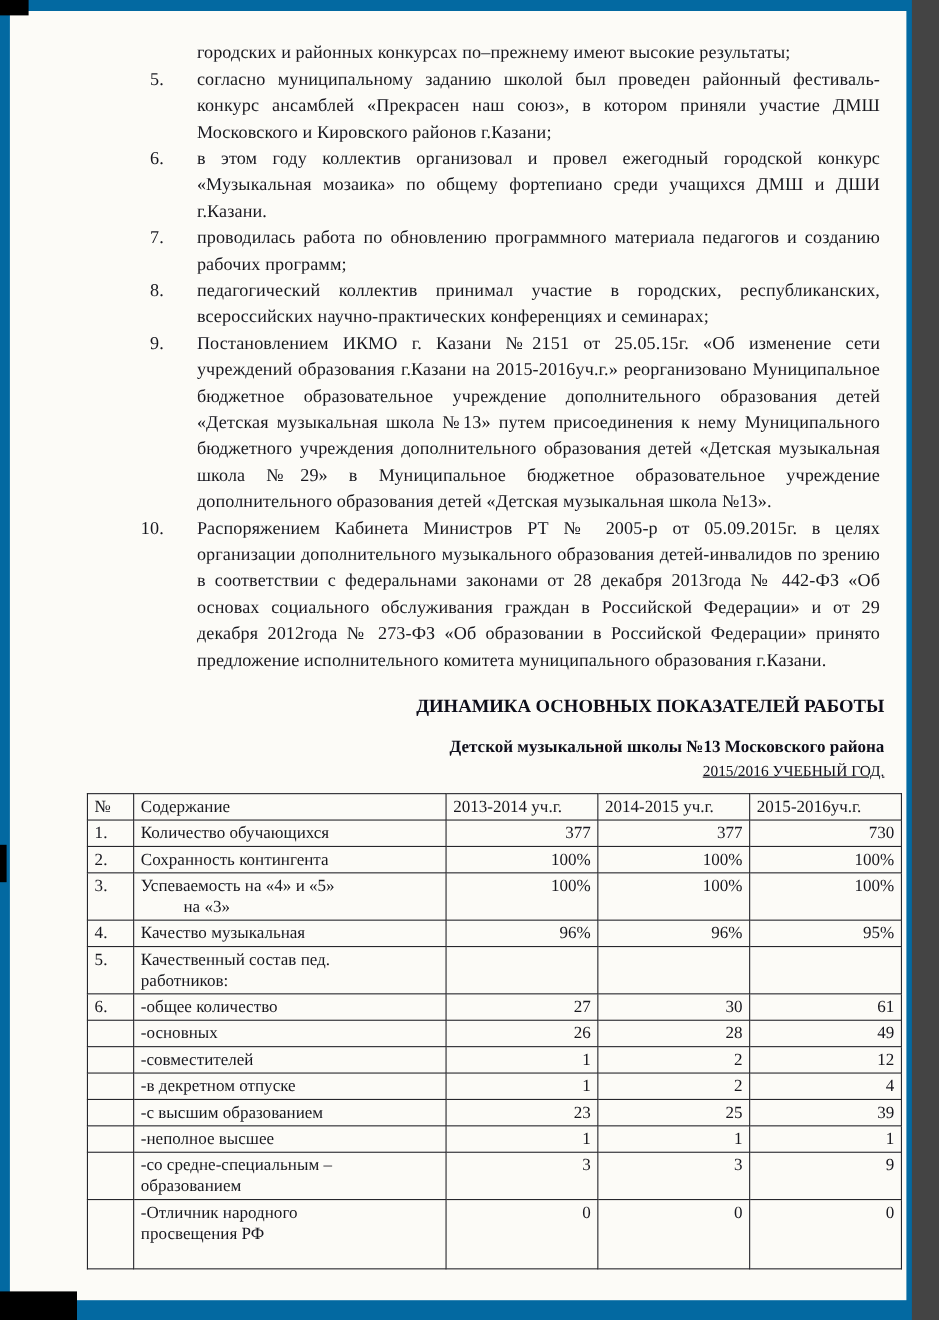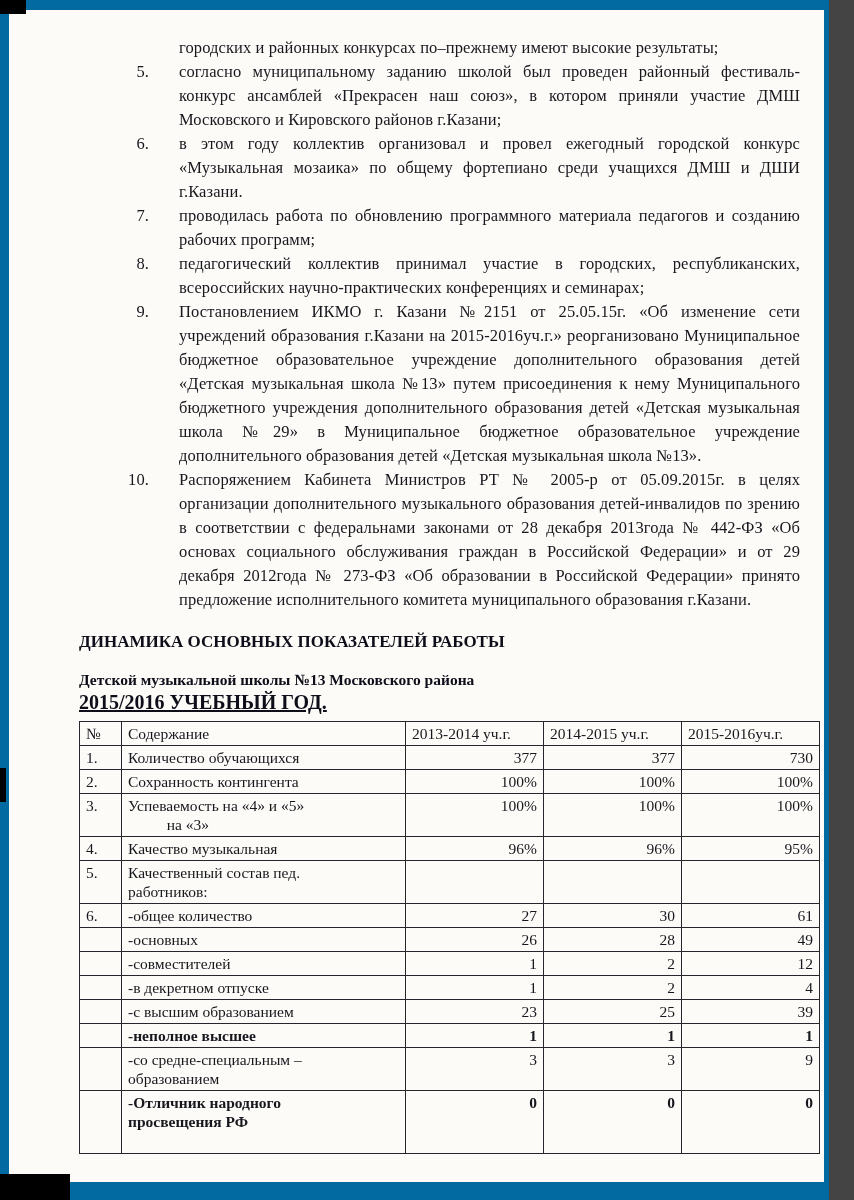--- a/index.html
+++ b/index.html
@@ -26,24 +26,24 @@
   
   .body-text { width:721px; font-size:16.5px; line-height:24px; letter-spacing:0.1px; }
   .pline { display:flex; }
   .pline .num {
     flex:0 0 100px; box-sizing:border-box;
     text-align:right; padding-right:30px;
   }
   .pline .txt { flex:1; text-align:justify; }
 
   
-  .headings { margin-top:18px; text-align:left; color:#0e0e1a; }
+  .headings { margin-top:18px; text-align:right; color:#0e0e1a; }
   .h-line1 { font-size:17px; font-weight:bold; line-height:24px; }
   .h-line2 { font-size:15.5px; font-weight:bold; line-height:22px;margin-top:15px; }
-  .h-line3 { font-size:20px; font-weight:bold; line-height:22px; text-decoration:underline; }
+  .h-line3 { font-size:14px; font-weight:normal; line-height:22px; text-decoration:underline; }
 
   
   table.stats {
     border-collapse:collapse;
     width:740px;
     margin-top:8px;
     font-size:15.5px;
     line-height:19px;
     table-layout:fixed;
   }
@@ -53,21 +53,21 @@
     vertical-align:top;
     font-weight:normal;
     overflow:hidden;
   }
   table.stats th { text-align:left; }
   col.c-num { width:42px; }
   col.c-label { width:284px; }
   col.c-year { width:138px; }
   td.label-cell { white-space:pre-line; }
   td.val { text-align:right; }
-  tr.gap td { padding-top:2px;font-weight:bold; }
+  tr.gap td { padding-top:2px; }
   tr.lastrow td { padding-bottom:22px; }
 </style>
 </head>
 <body>
 
 <div class="scan">
   <div class="page">
     <div class="content">
 
       <div class="body-text">

